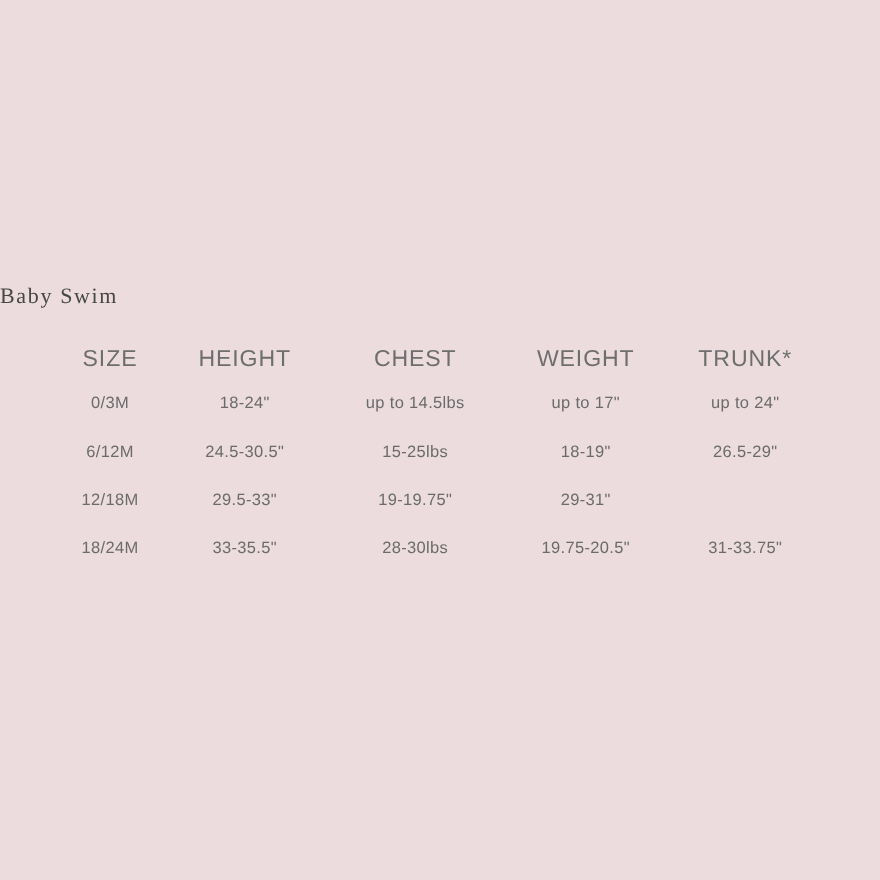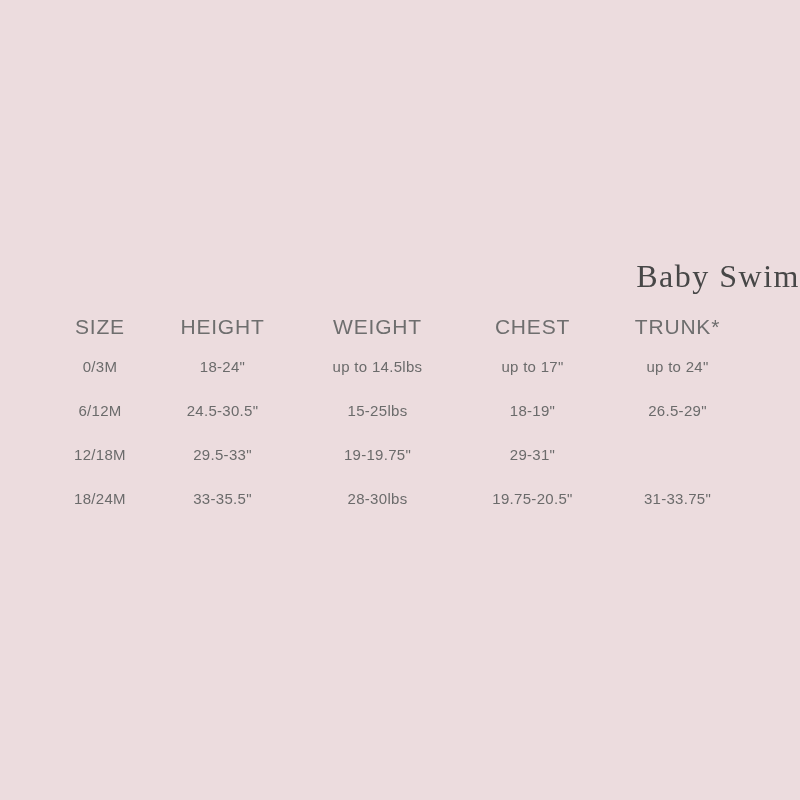--- a/index.html
+++ b/index.html
@@ -12,24 +12,24 @@
     background: #ecdcde;
     overflow: hidden;
     position: relative;
     font-family: "Liberation Sans", "DejaVu Sans", sans-serif;
   }
   .page-title {
     position: absolute;
     top: 258px;
     left: 0;
     width: 800px;
-    text-align: right;
+    text-align: left;
     font-family: "Liberation Serif", "DejaVu Serif", serif;
     font-weight: 400;
-    font-size: 32px;
+    font-size: 20px;
     letter-spacing: 1.5px;
     color: #474747;
     margin: 0;
   }
   .size-table {
     position: absolute;
     top: 310px;
     left: 50px;
     width: 700px;
   }
@@ -58,22 +58,22 @@
 </style>
 </head>
 <body>
 
 <h1 class="page-title">Baby Swim</h1>
 
 <div class="size-table">
     <div class="trow thead">
       <div class="tcell hcell">SIZE</div>
       <div class="tcell hcell">HEIGHT</div>
+      <div class="tcell hcell">CHEST</div>
       <div class="tcell hcell">WEIGHT</div>
-      <div class="tcell hcell">CHEST</div>
       <div class="tcell hcell">TRUNK*</div>
     </div>
     <div class="trow">
       <div class="tcell">0/3M</div>
       <div class="tcell">18-24"</div>
       <div class="tcell">up to 14.5lbs</div>
       <div class="tcell">up to 17"</div>
       <div class="tcell">up to 24"</div>
     </div>
     <div class="trow">

